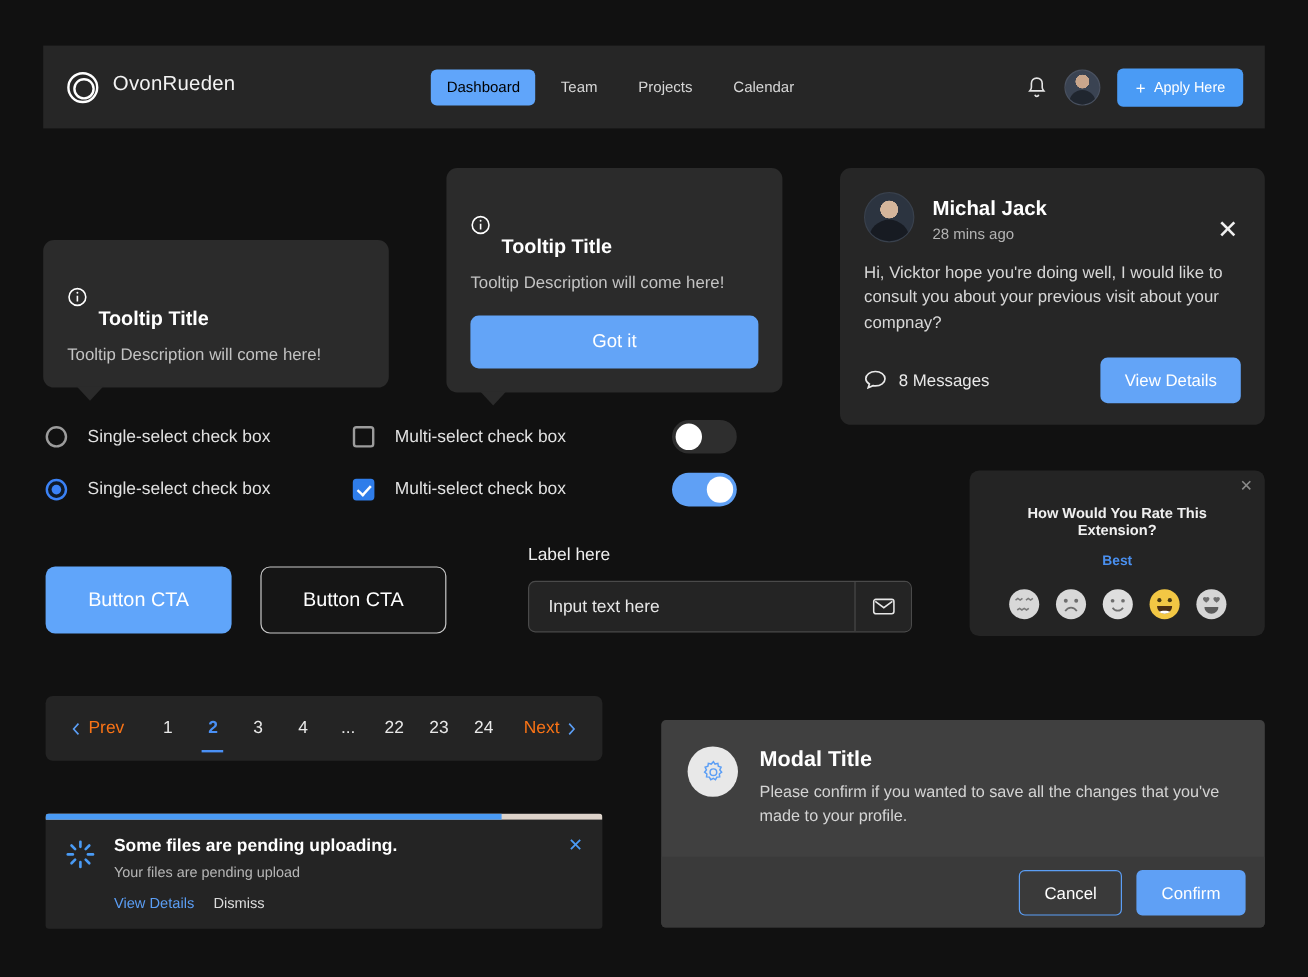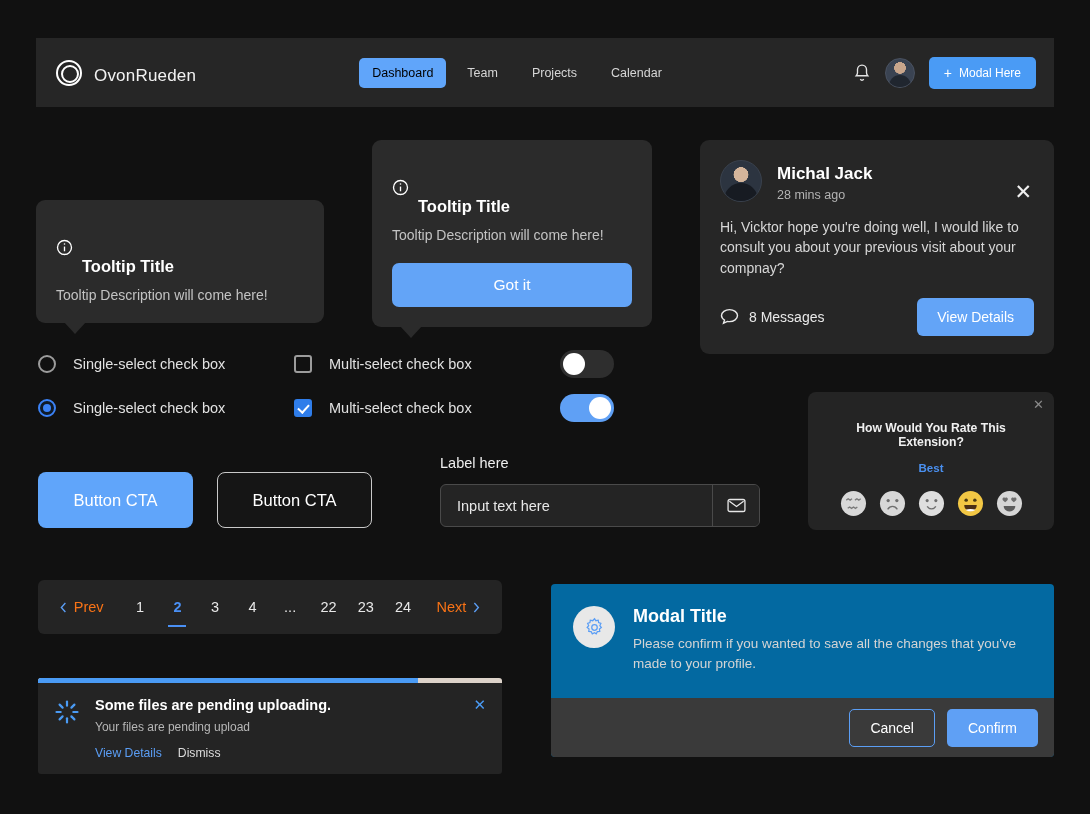--- a/index.html
+++ b/index.html
@@ -12,21 +12,21 @@
   .stage { position: relative; width: 1090px; height: 814px; }
 
   
   .header {
     position: absolute; left: 36px; top: 38px;
     width: 1018px; height: 69px;
     background: #262626;
     display: flex; align-items: center;
     padding: 0 18px 0 20px;
   }
-  .brand { display: flex; align-items: flex-end; gap: 12px; }
+  .brand { display: flex; align-items: flex-start; gap: 12px; }
   .logo-ring {
     width: 26px; height: 26px; border-radius: 50%;
     border: 2px solid #ffffff; position: relative;
     display: flex; align-items: center; justify-content: center;
   }
   .logo-ring::after {
     content: ""; width: 14px; height: 14px; border-radius: 50%;
     border: 2px solid #ffffff; position: absolute; top: 3px; left: 3px;
   }
   .brand-name { color: #f2f2f2; font-size: 17px; letter-spacing: .2px; }
@@ -232,22 +232,22 @@
   .toast-actions { display: flex; gap: 16px; margin-top: 12px; }
   .toast-link { color: #5b9ef5; font-size: 12.2px; background: none; border: none; font-family: inherit; padding: 0; }
   .toast-link.muted { color: #dcdcdc; }
   .toast-close {
     margin-left: auto; background: none; border: none; color: #4a9bf5;
     font-size: 15px; line-height: 1; font-family: inherit; align-self: flex-start;
   }
 
   
   .modal {
-    position: absolute; left: 551px; top: 584px; width: 503px; height: 173px;
-    background: #0369a1; border-radius: 4px; overflow: hidden;
+    position: absolute; left: 551px; top: 600px; width: 503px; height: 173px;
+    background: #404040; border-radius: 4px; overflow: hidden;
   }
   .modal-body { display: flex; padding: 22px 22px 0 22px; }
   .gear-circle {
     width: 42px; height: 42px; border-radius: 50%; background: #e8e8e8;
     flex: none; display: flex; align-items: center; justify-content: center;
   }
   .gear-ic { width: 21px; height: 21px; display: block; }
   .modal-text { margin-left: 18px; }
   .modal-title { color: #ffffff; font-size: 18px; font-weight: bold; }
   .modal-desc { color: #d4d4d4; font-size: 13.5px; line-height: 1.5; margin-top: 7px; }
@@ -286,21 +286,21 @@
     <div class="header-right">
       <span>
         <svg class="bell" viewBox="0 0 20 22" fill="none" stroke="#e4e4e4" stroke-width="1.5">
           <path d="M10 2.2c-3 0-5 2.2-5 5v3.4c0 1.4-.5 2.4-1.4 3.4h12.8c-.9-1-1.4-2-1.4-3.4V7.2c0-2.8-2-5-5-5z"></path>
           <path d="M8.2 17.6c.3.9 1 1.5 1.8 1.5s1.5-.6 1.8-1.5"></path>
         </svg>
       </span>
       <span class="avatar"></span>
       <button class="apply-btn">
         <span class="plus">+</span>
-        <span>Modal Here</span>
+        <span>Apply Here</span>
       </button>
     </div>
   </div>
 
   <div class="tooltip" id="tooltip-simple">
     <div class="tt-head">
       <span>
         <svg class="info-ic" viewBox="0 0 18 18" fill="none" stroke="#ffffff" stroke-width="1.4">
           <circle cx="9" cy="9" r="7.4"></circle>
             <path d="M9 8v5"></path>

